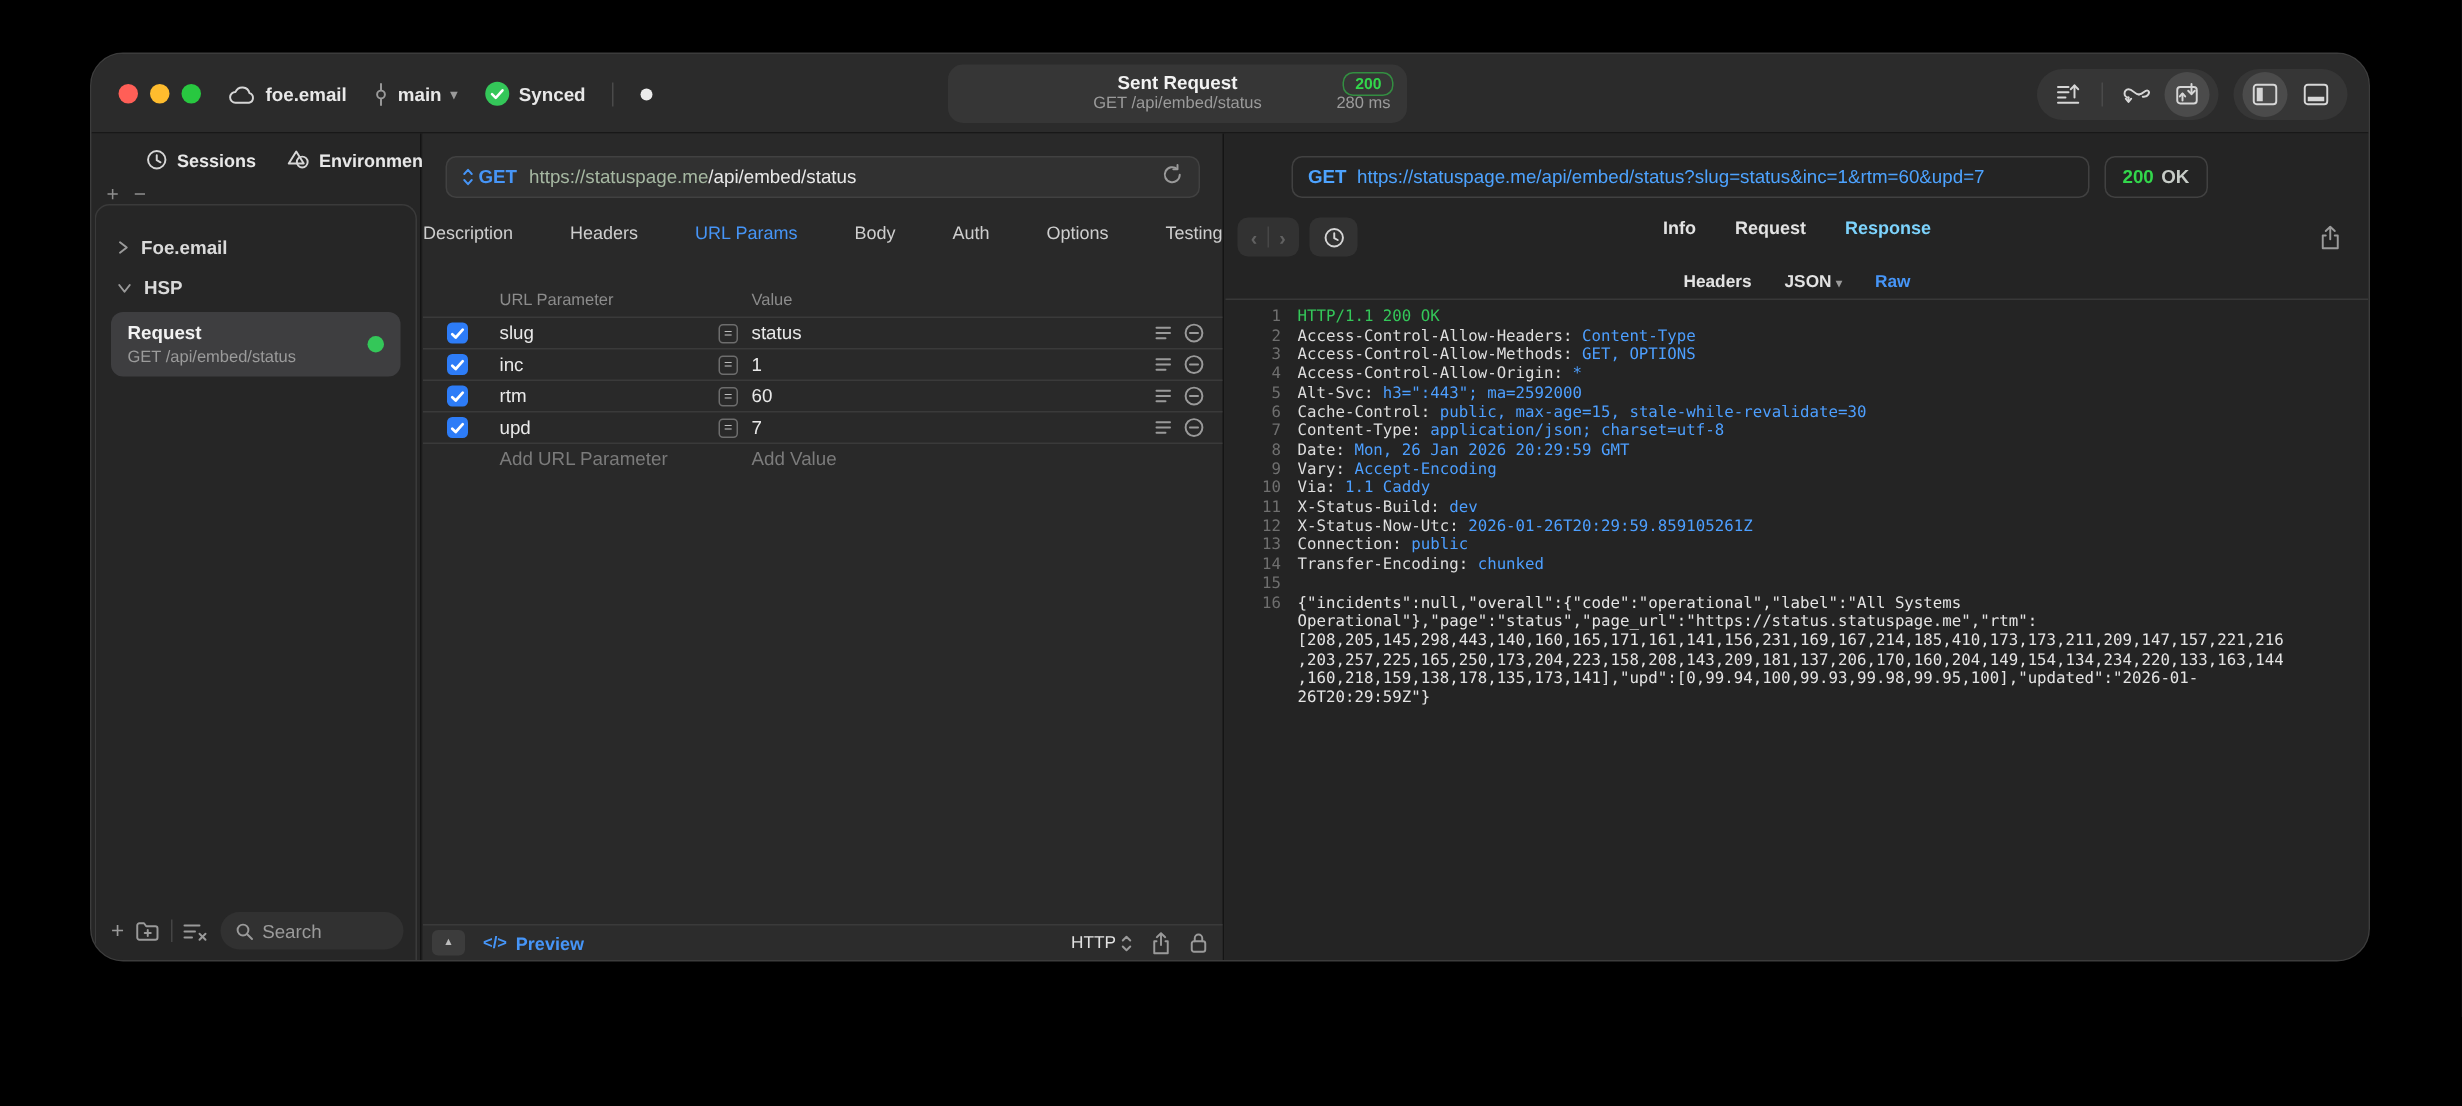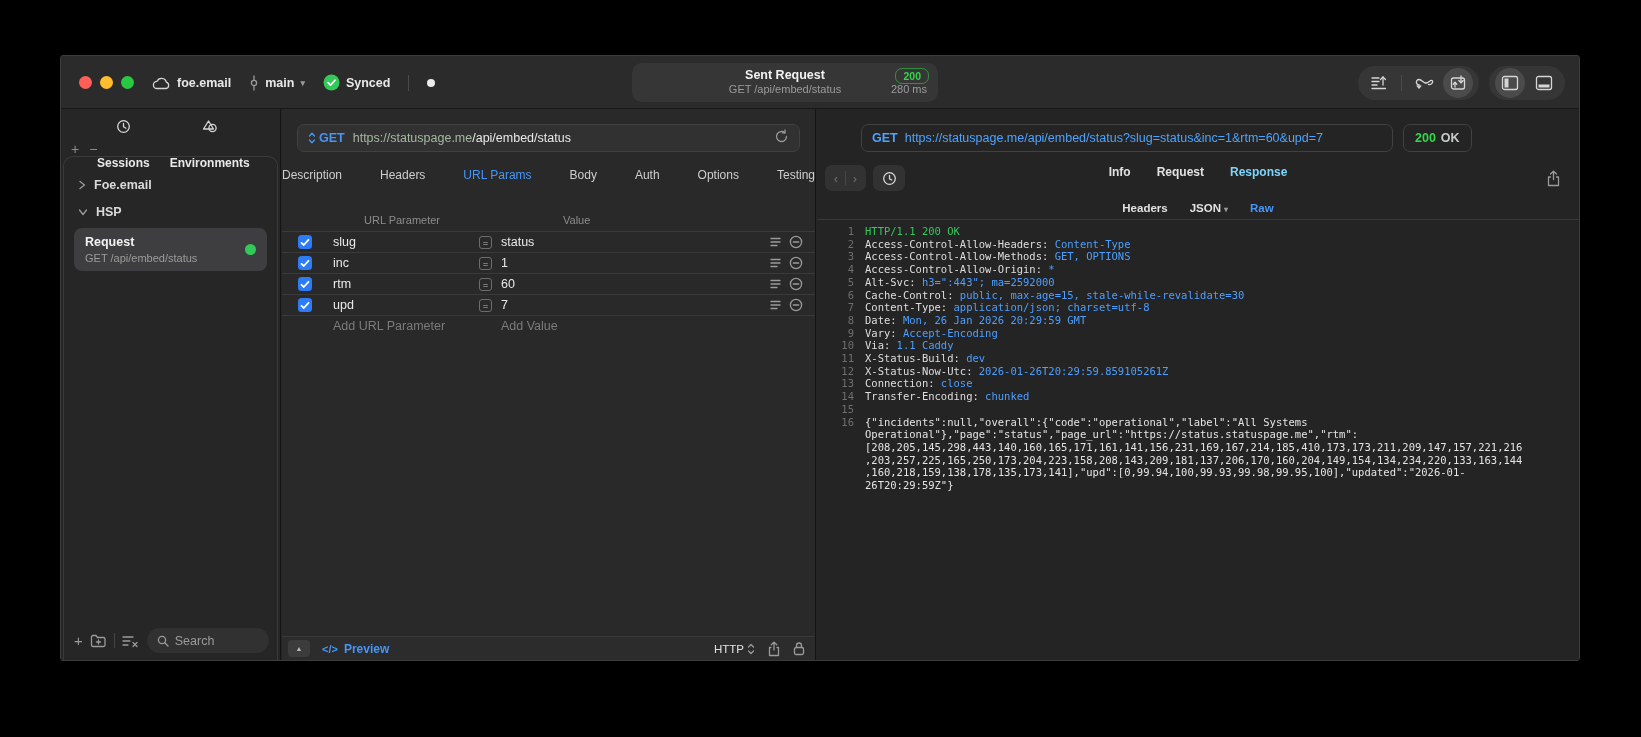--- a/index.html
+++ b/index.html
@@ -1,17 +1,17 @@
 <!DOCTYPE html>
 <html><head>
 <meta charset="utf-8">
 <style>
   * { margin:0; padding:0; box-sizing:border-box; }
   html,body { width:1641px; height:737px; background:#000; font-family:"Liberation Sans",sans-serif; overflow:hidden; }
-  .window { position:absolute; left:60px; top:35px; width:1520px; height:606px; background:#252525; border:1px solid #3c3c3c; border-radius:3px; overflow:hidden;margin-top:20px; }
+  .window { position:absolute; left:60px; top:35px; width:1520px; height:606px; background:#252525; border:1px solid #3c3c3c; border-radius:22px; overflow:hidden; }
 
   
   .titlebar { position:absolute; top:0; left:0; right:0; height:53px; background:#2b2b2b; border-bottom:1px solid #181818; }
   .tb-left { position:absolute; left:18px; top:0; height:53px; display:flex; align-items:center; gap:18px; }
   .traffic { display:flex; gap:8px; }
   .tl { width:13px; height:13px; border-radius:50%; }
   .tl.red{background:#ff5f57} .tl.yellow{background:#febc2e} .tl.green{background:#28c840}
   .tb-item { display:flex; align-items:center; gap:6px; color:#e8e8e8; font-size:12.5px; font-weight:700; }
   .tb-sep { width:1px; height:16px; background:#4a4a4a; }
   .tb-dot { width:8px; height:8px; border-radius:50%; background:#ececec; }
@@ -31,21 +31,21 @@
   svg.ic { stroke:#d6d6d6; fill:none; stroke-width:1.3; stroke-linecap:round; stroke-linejoin:round; }
   svg.ic.dim { stroke:#9a9a9a; }
   svg.ic.blue { stroke:#4695f7; }
 
   
   .content { position:absolute; top:53px; left:0; right:0; bottom:0; }
 
   
   .sidebar { position:absolute; left:0; top:0; bottom:0; width:220px; background:#262626; border-right:1px solid #141414; }
   .sb-tabs { display:flex; gap:20px; padding:10px 0 0 36px; }
-  .sb-tab { display:flex; align-items:center; gap:22px; font-size:12px; font-weight:700; color:#e8e8e8;flex-direction:column; }
+  .sb-tab { display:flex; align-items:center; gap:6px; font-size:12px; font-weight:700; color:#e8e8e8; }
   .sb-plusminus { position:absolute; top:32px; left:10px; display:flex; gap:10px; color:#8d8d8d; font-size:14px; }
   .sb-plusminus span { cursor:default; }
   .sb-panel { position:absolute; top:47px; left:2px; right:2px; bottom:0; border:1px solid #3a3a3a; border-bottom:none; border-radius:10px 10px 0 0; }
   .sb-tree { padding:14px 10px 0 10px; }
   .tree-row { display:flex; align-items:center; gap:8px; height:27px; color:#dadada; font-size:12.5px; font-weight:600; padding-left:4px; }
   .tree-sel { margin-top:3px; background:#3e3e40; border-radius:8px; padding:7px 11px; display:flex; align-items:center; }
   .tree-sel .tt { font-size:12.5px; font-weight:700; color:#f2f2f2; }
   .tree-sel .ts { font-size:11px; color:#9b9b9b; margin-top:3px; }
   .green-dot { width:11px; height:11px; border-radius:50%; background:#34c759; margin-left:auto; }
   .sb-footer { position:absolute; bottom:7px; left:10px; right:8px; display:flex; align-items:center; gap:7px; }
@@ -55,21 +55,21 @@
 
   
   .reqpanel { position:absolute; left:221px; top:0; bottom:0; width:534px; background:#292929; border-right:1px solid #141414; }
   .url-bar { position:absolute; top:15px; left:15px; right:15px; height:28px; background:#313131; border:1px solid #414141; border-radius:7px; display:flex; align-items:center; padding:0 10px; font-size:12.5px; }
   .method { color:#4695f7; font-weight:700; margin:0 8px 0 3px; }
   .url-host { color:#a6b8a2; }
   .url-path { color:#e9e9e9; }
   .reload { margin-left:auto; }
   .req-tabs { position:absolute; top:50px; left:0; right:0; height:32px; display:flex; align-items:center; justify-content:space-between; gap:25px; font-size:12px; color:#cecece; }
   .req-tabs .tab.active { color:#4695f7; }
-  .param-header { display:flex; font-size:11px; color:#8c8c8c; height:22px; align-items:center; padding:0 12px 0 16px; position:absolute; top:100px; left:0; right:0;gap:31px; }
+  .param-header { display:flex; font-size:11px; color:#8c8c8c; height:22px; align-items:center; padding:0 12px 0 16px; position:absolute; top:100px; left:0; right:0; }
   .ph-spacer { width:35px; flex:0 0 35px; }
   .ph-name { width:168px; flex:0 0 168px; }
   .rows { position:absolute; top:122px; left:0; right:0; }
   .prow { display:flex; align-items:center; height:21px; padding:0 12px 0 16px; border-top:1px solid #3a3a3a; font-size:12.5px; color:#e9e9e9; }
   .c-check { width:15px; flex:0 0 15px; margin-right:20px; }
   .checkbox { width:14px; height:14px; background:#2d7cf7; border-radius:3.5px; display:flex; align-items:center; justify-content:center; }
   .c-name { width:146px; flex:0 0 146px; }
   .c-eq { width:22px; flex:0 0 22px; }
   .eq-box { width:13px; height:13px; border:1px solid #6d6d6d; border-radius:3px; color:#bdbdbd; font-size:9.5px; display:flex; align-items:center; justify-content:center; }
   .c-val { flex:1; }
@@ -540,21 +540,21 @@
         <div class="bline">
             <span class="bnum">11</span>
             <span class="btext"><span class="hname">X-Status-Build:</span><span class="hval"> dev</span></span>
           </div>
         <div class="bline">
             <span class="bnum">12</span>
             <span class="btext"><span class="hname">X-Status-Now-Utc:</span><span class="hval"> 2026-01-26T20:29:59.859105261Z</span></span>
           </div>
         <div class="bline">
             <span class="bnum">13</span>
-            <span class="btext"><span class="hname">Connection:</span><span class="hval"> close</span></span>
+            <span class="btext"><span class="hname">Connection:</span><span class="hval"> public</span></span>
           </div>
         <div class="bline">
             <span class="bnum">14</span>
             <span class="btext"><span class="hname">Transfer-Encoding:</span><span class="hval"> chunked</span></span>
           </div>
 
         <div class="bline">
             <span class="bnum">15</span>
             <span class="btext"></span>
           </div>

